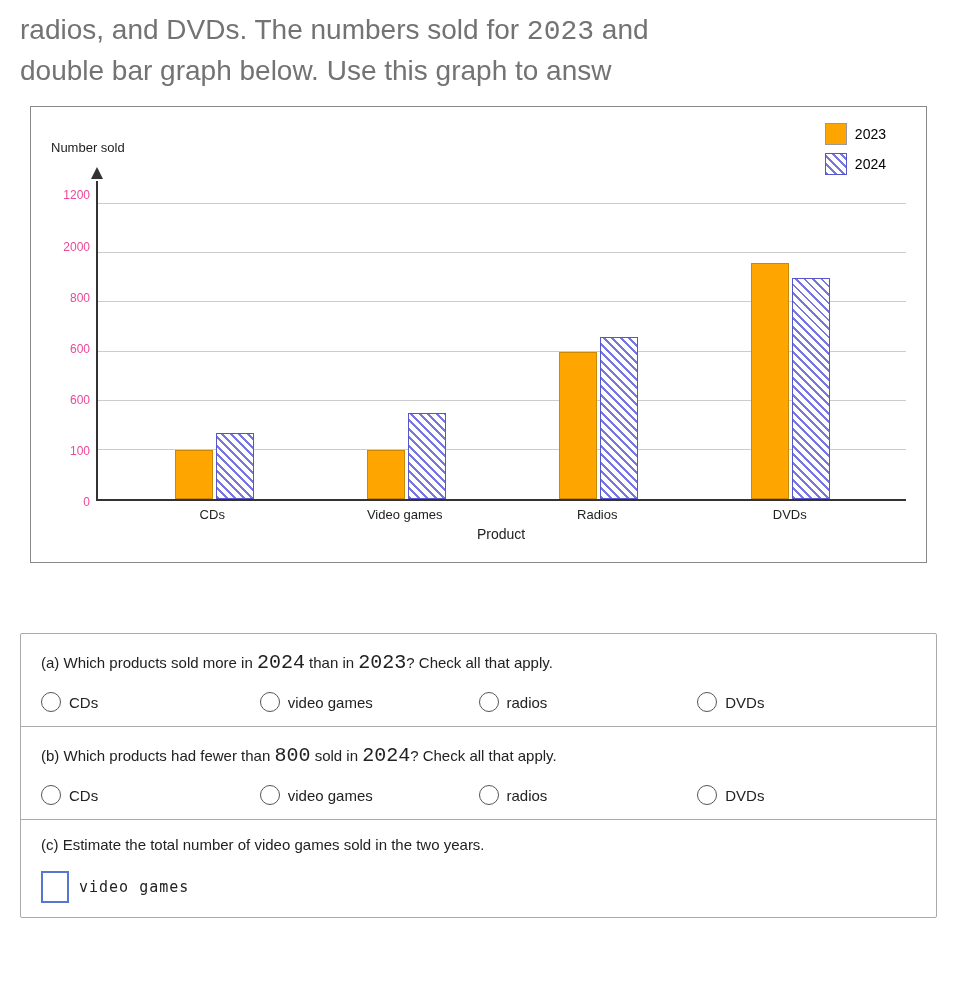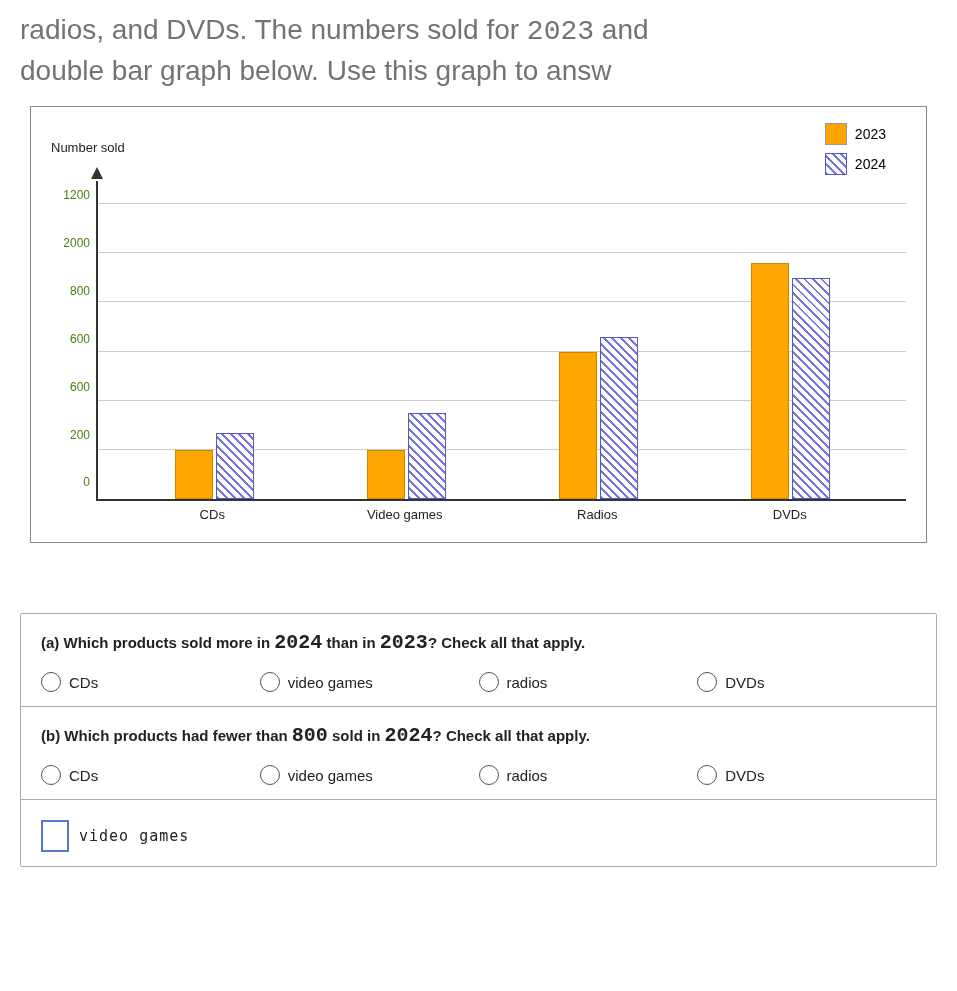--- a/index.html
+++ b/index.html
@@ -97,21 +97,21 @@
       display: flex;
       flex-direction: column-reverse;
       justify-content: space-between;
       width: 45px;
       padding-bottom: 30px;
       padding-top: 4px;
     }
 
     .y-tick {
       font-size: 12px;
-      color: #4d7c0f;
+      color: #ec4899;
       text-align: right;
       padding-right: 6px;
       height: 20px;
       display: flex;
       align-items: center;
       justify-content: flex-end;
     }
 
     .plot-area {
       flex: 1;
@@ -227,21 +227,20 @@
 
     .question-block:last-child {
       border-bottom: none;
     }
 
     .question-text {
       font-size: 15px;
       color: #222;
       margin-bottom: 14px;
       line-height: 1.5;
-      font-weight: bold;
     }
 
     .question-text .big-year {
       font-family: 'Courier New', monospace;
       font-size: 20px;
     }
 
     .question-text .big-num {
       font-family: 'Courier New', monospace;
       font-size: 20px;
@@ -314,21 +313,21 @@
       <div class="legend-item">
         <div class="legend-box-hatched"></div>
         <span>2024</span>
       </div>
     </div>
   </div>
 
   <div class="chart-area">
     <div class="y-axis">
       <div class="y-tick">0</div>
-      <div class="y-tick">200</div>
+      <div class="y-tick">100</div>
       <div class="y-tick">600</div>
       <div class="y-tick">600</div>
       <div class="y-tick">800</div>
       <div class="y-tick">2000</div>
       <div class="y-tick">1200</div>
     </div>
 
     <div class="plot-area">
       <div class="grid-and-bars">
         <div class="arrow-up"></div>
@@ -363,20 +362,21 @@
           </div>
         </div>
       </div>
 
       <div class="x-labels">
         <div class="x-label">CDs</div>
         <div class="x-label">Video games</div>
         <div class="x-label">Radios</div>
         <div class="x-label">DVDs</div>
       </div>
+      <div class="x-axis-title">Product</div>
     </div>
   </div>
 </div>
 
 <div class="spacer"></div>
 
 <div class="question-section">
 
   <div class="question-block">
     <div class="question-text">
@@ -420,19 +420,22 @@
         <span>radios</span>
       </div>
       <div class="checkbox-item">
         <div class="checkbox-circle"></div>
         <span>DVDs</span>
       </div>
     </div>
   </div>
 
   <div class="question-block">
+    <div class="question-text">
+      (c) Estimate the total number of video games sold in the two years.
+    </div>
     <div class="answer-input-row">
       <div class="answer-box"></div>
       <span class="answer-label">video games</span>
     </div>
   </div>
 
 </div>
 
 </body></html>

